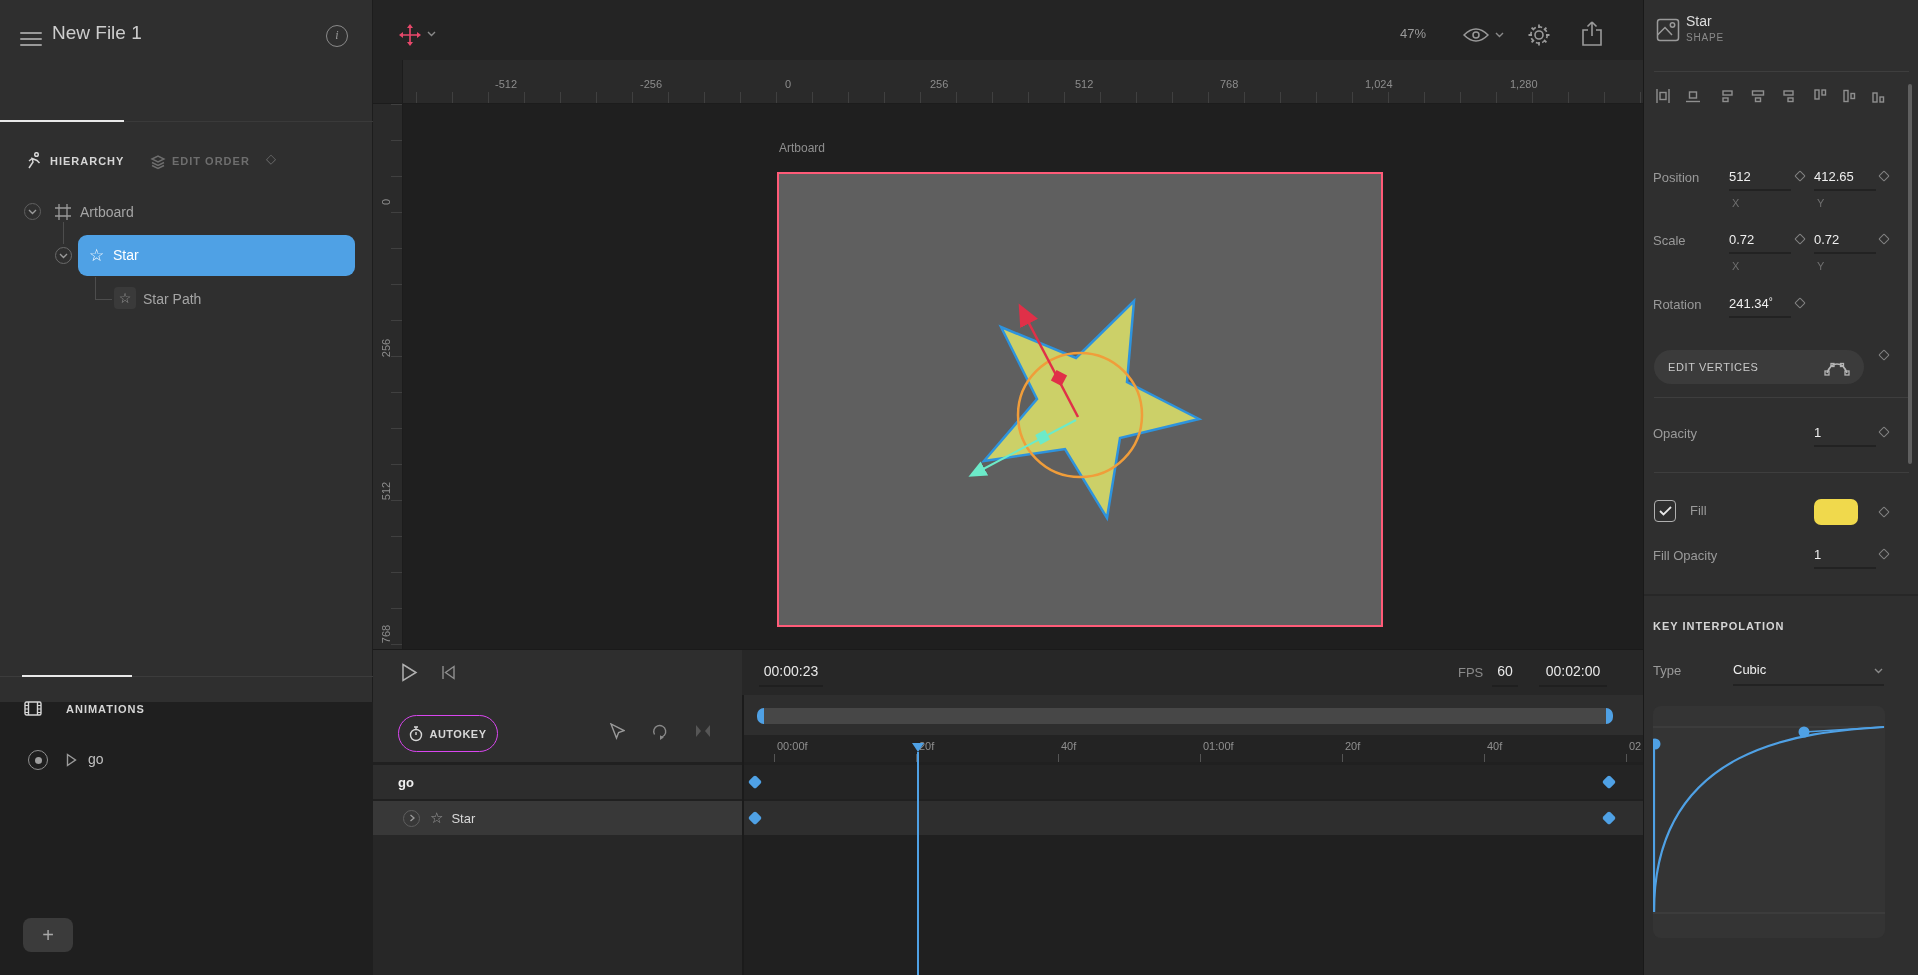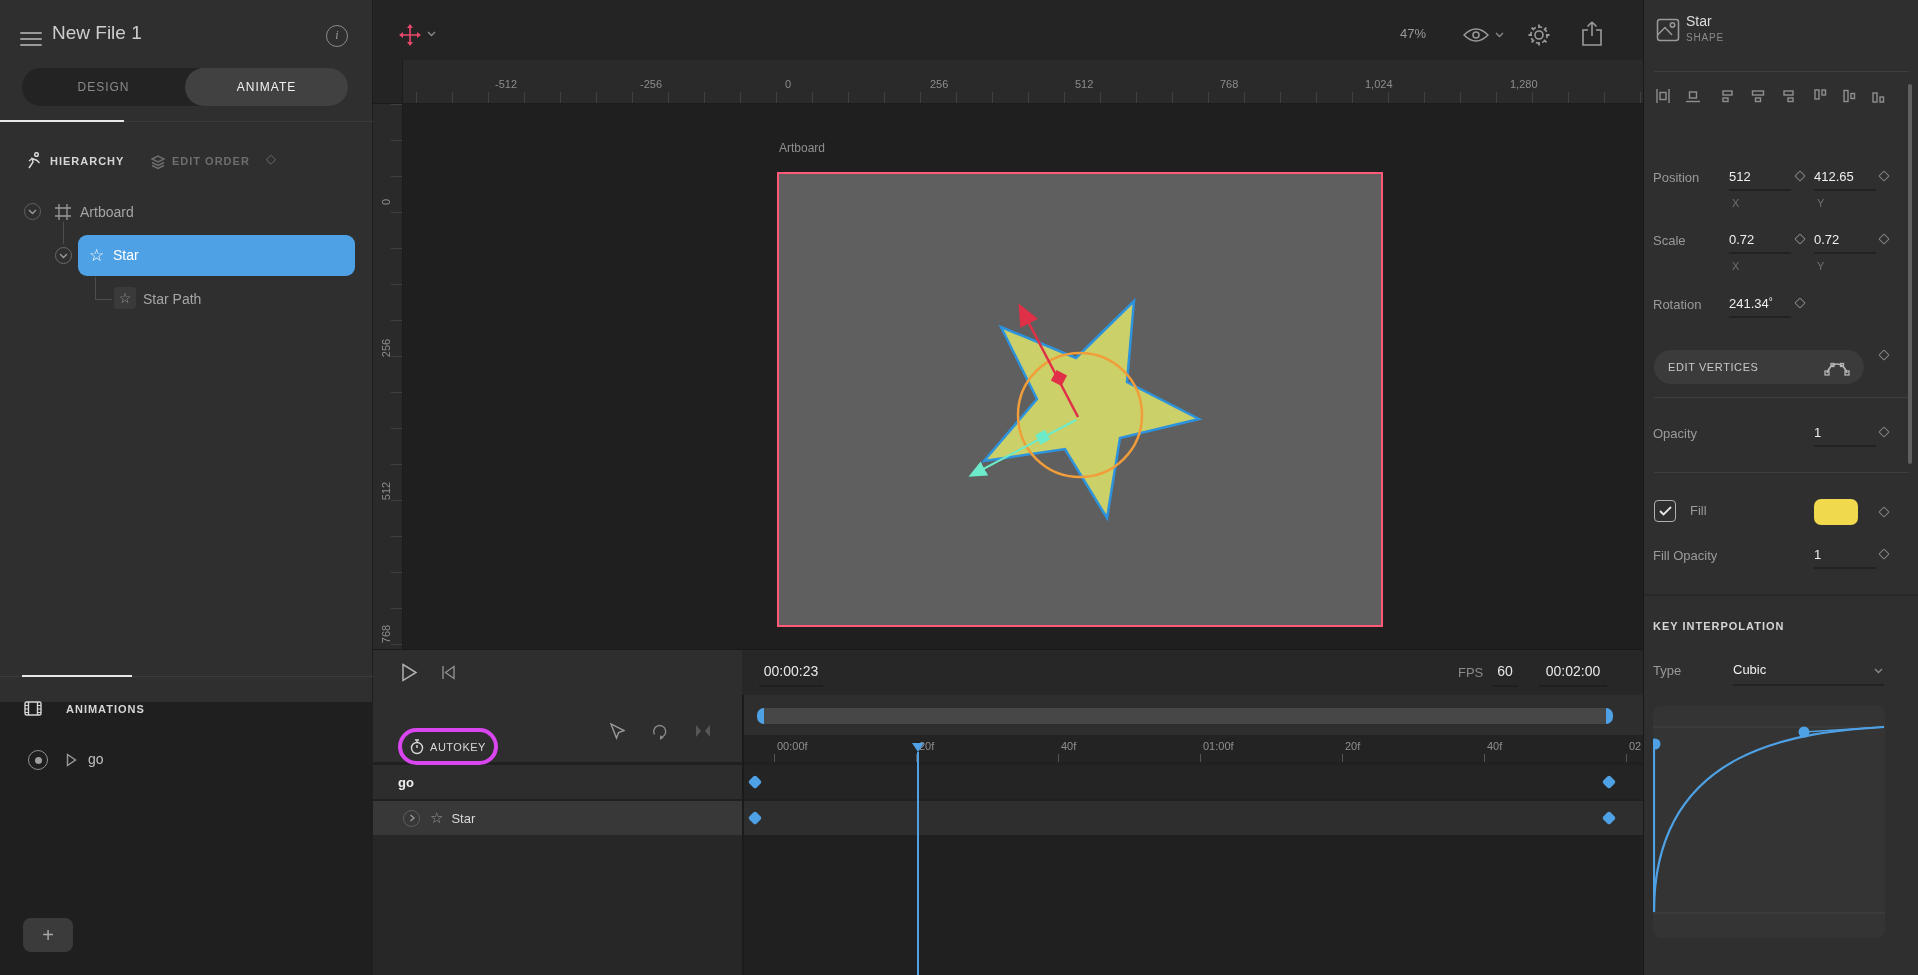--- a/index.html
+++ b/index.html
@@ -60,22 +60,22 @@
   .timefield{position:absolute;font-size:14px;color:#e8e8e8;text-align:center;}
   .ufield{position:absolute;height:2px;background:#1f1f1f;}
   #fps-label{left:1085px;top:15px;font-size:13px;color:#8a8a8a;}
 
   
   #timeline{left:0;top:695px;width:1270px;height:280px;background:#202020;}
   #tl-head-left{left:0;top:0;width:369px;height:67px;background:#2e2e2e;}
   #tl-head-right{left:371px;top:0;width:899px;height:40px;background:#2e2e2e;}
   #tl-ruler{left:371px;top:40px;width:899px;height:27px;background:#232323;}
   #tl-col-div{left:369px;top:0;width:2px;height:280px;background:#1b1b1b;}
-  #autokey{left:25px;top:20px;width:100px;height:37px;border:4px solid #d946ef;border-radius:19px;
-    display:flex;align-items:center;justify-content:center;gap:6px;color:#d8d8d8;font-size:11px;font-weight:normal;letter-spacing:.5px;margin-top:13px;}
+  #autokey{left:25px;top:20px;width:100px;height:37px;border:1px solid #d946ef;border-radius:19px;
+    display:flex;align-items:center;justify-content:center;gap:6px;color:#d8d8d8;font-size:11px;font-weight:bold;letter-spacing:.5px;}
   #workbar{left:13px;top:13px;width:856px;height:16px;background:#474747;border-radius:8px;}
   .workcap{position:absolute;top:0;width:7px;height:16px;background:#4fa1e5;}
   .tl-lab{position:absolute;top:5px;font-size:11px;color:#8f8f8f;}
   .ttick{position:absolute;top:19px;width:1px;height:8px;background:#555;}
   .track-row{position:absolute;left:0;width:1270px;height:34px;}
   .track-left{position:absolute;left:0;top:0;width:369px;height:34px;display:flex;align-items:center;}
   .track-right{position:absolute;left:371px;top:0;width:899px;height:34px;}
   .kf{position:absolute;width:10px;height:10px;background:#4fa1e5;transform:rotate(45deg);border-radius:2px;top:12px;}
   #playhead-tri{left:539px;top:48px;width:0;height:0;border-left:6px solid transparent;border-right:6px solid transparent;border-top:9px solid #4fa1e5;z-index:6;}
   #playhead-line{left:544px;top:57px;width:2px;height:223px;background:#4fa1e5;z-index:6;}
@@ -104,24 +104,20 @@
 
   <div id="left-panel" class="abs">
     <div class="abs burger" style="left:20px;top:28px;">
         <span></span>
         <span></span>
         <span></span>
       </div>
     <div id="doc-title" class="abs">New File 1</div>
     <div id="info-btn" class="abs">i</div>
 
-    <div id="mode-tabs" class="abs">
-      <div class="mode-tab">DESIGN</div>
-      <div class="mode-tab active">ANIMATE</div>
-    </div>
     <div id="tab-underline-track" class="abs"></div>
     <div id="tab-underline" class="abs"></div>
 
     <div class="abs" style="left:26px;top:152px;">
       <svg width="16" height="18" viewBox="0 0 16 18" fill="none" stroke="#d6d6d6" stroke-width="1.5">
         <circle cx="10.5" cy="2.5" r="1.8"></circle>
           <path d="M3,16 L7,10 L6.2,6.5 L11,8.5 L13.5,11"></path>
           <path d="M6.2,6.5 L3,9"></path>
       </svg>
     </div>

